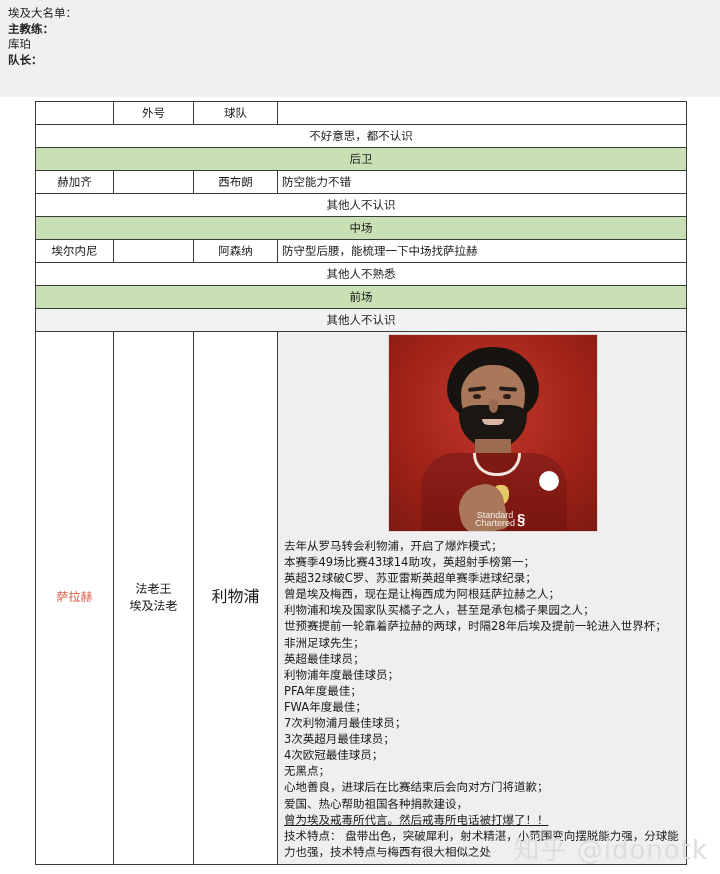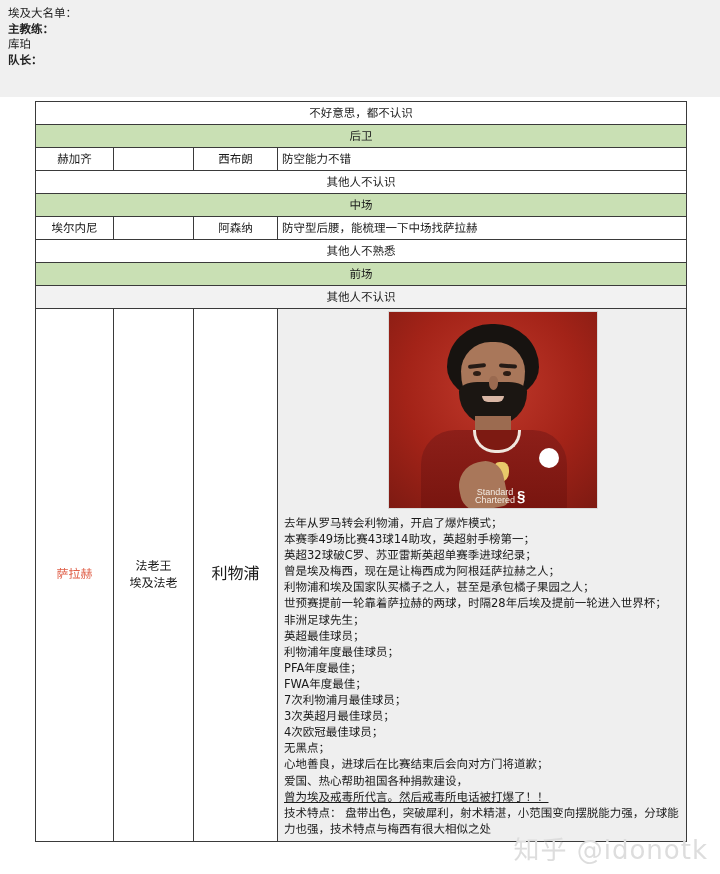--- a/index.html
+++ b/index.html
@@ -284,20 +284,26 @@
 
 <table class="roster-table">
   <colgroup>
     <col class="c-name">
       <col class="c-nick">
       <col class="c-club">
       <col class="c-desc">
   </colgroup>
   <tbody>
 
+    <tr class="r-head">
+      <td class="cell-center"></td>
+      <td class="cell-center">外号</td>
+      <td class="cell-center">球队</td>
+      <td class="cell-left"></td>
+    </tr>
 
     <tr class="r-note">
       <td colspan="4">不好意思，都不认识</td>
     </tr>
 
     <tr class="r-section">
       <td colspan="4">后卫</td>
     </tr>
     <tr class="r-player">
       <td class="cell-center">赫加齐</td>

